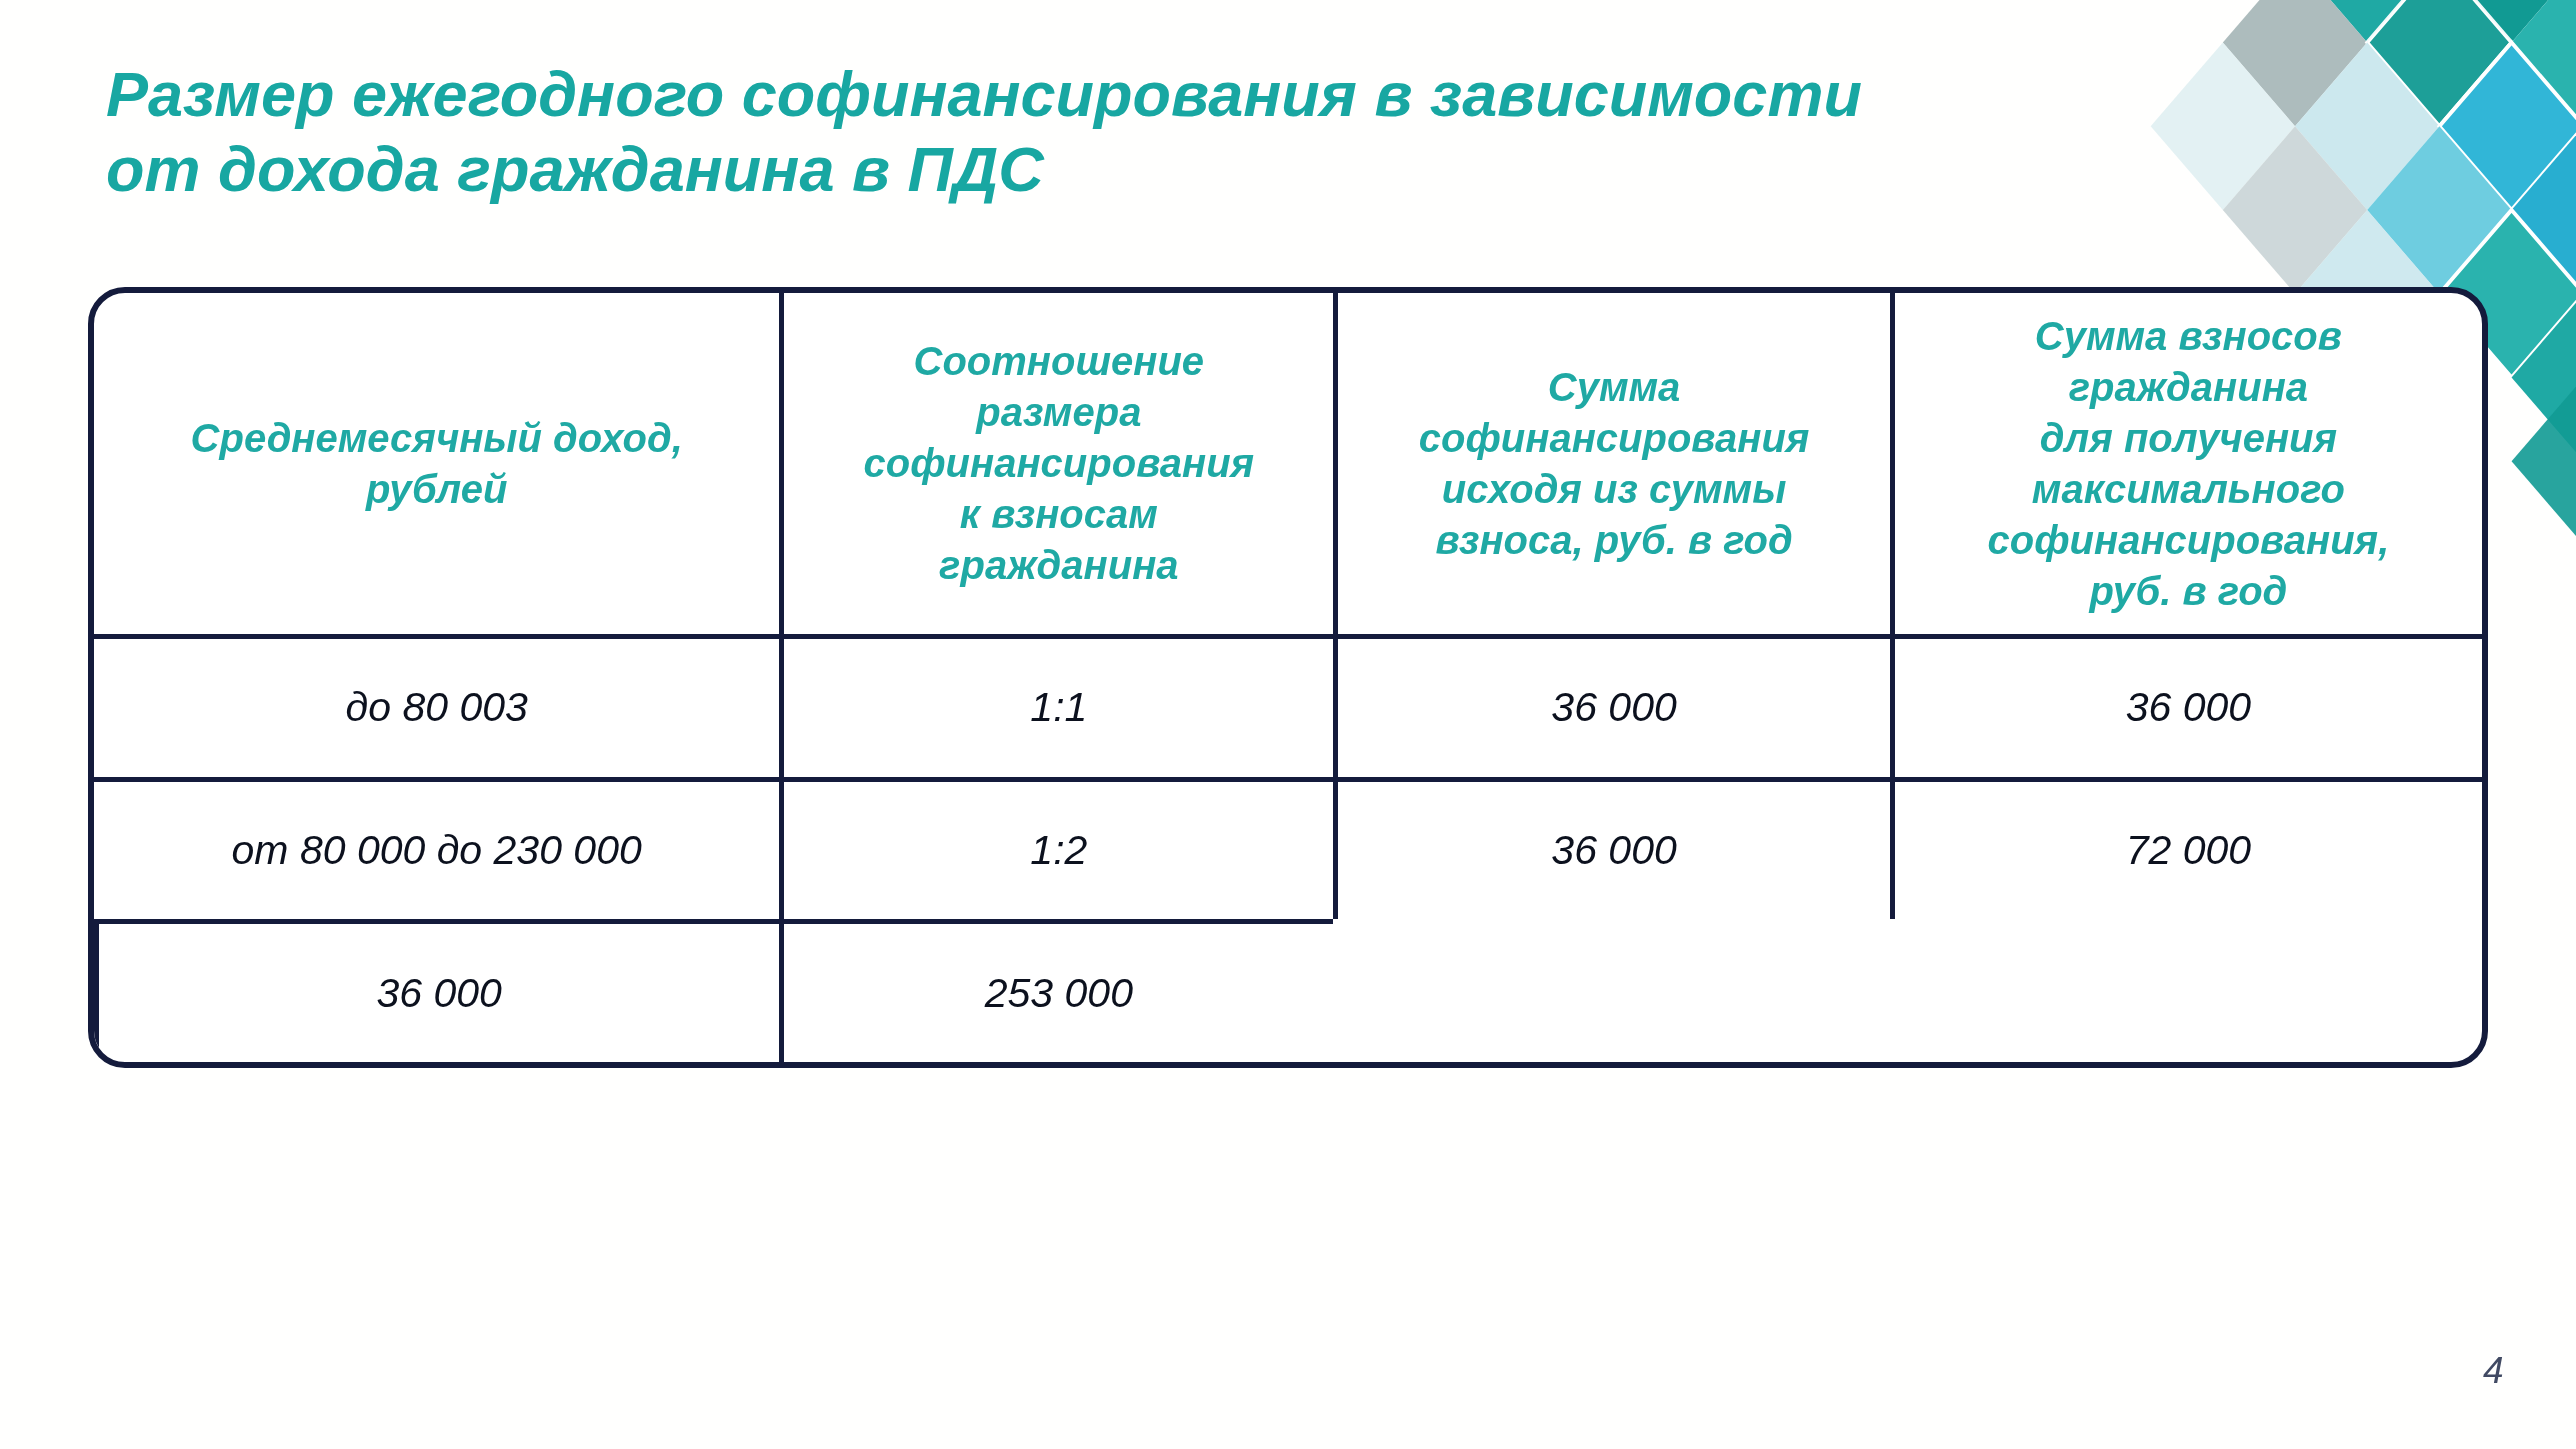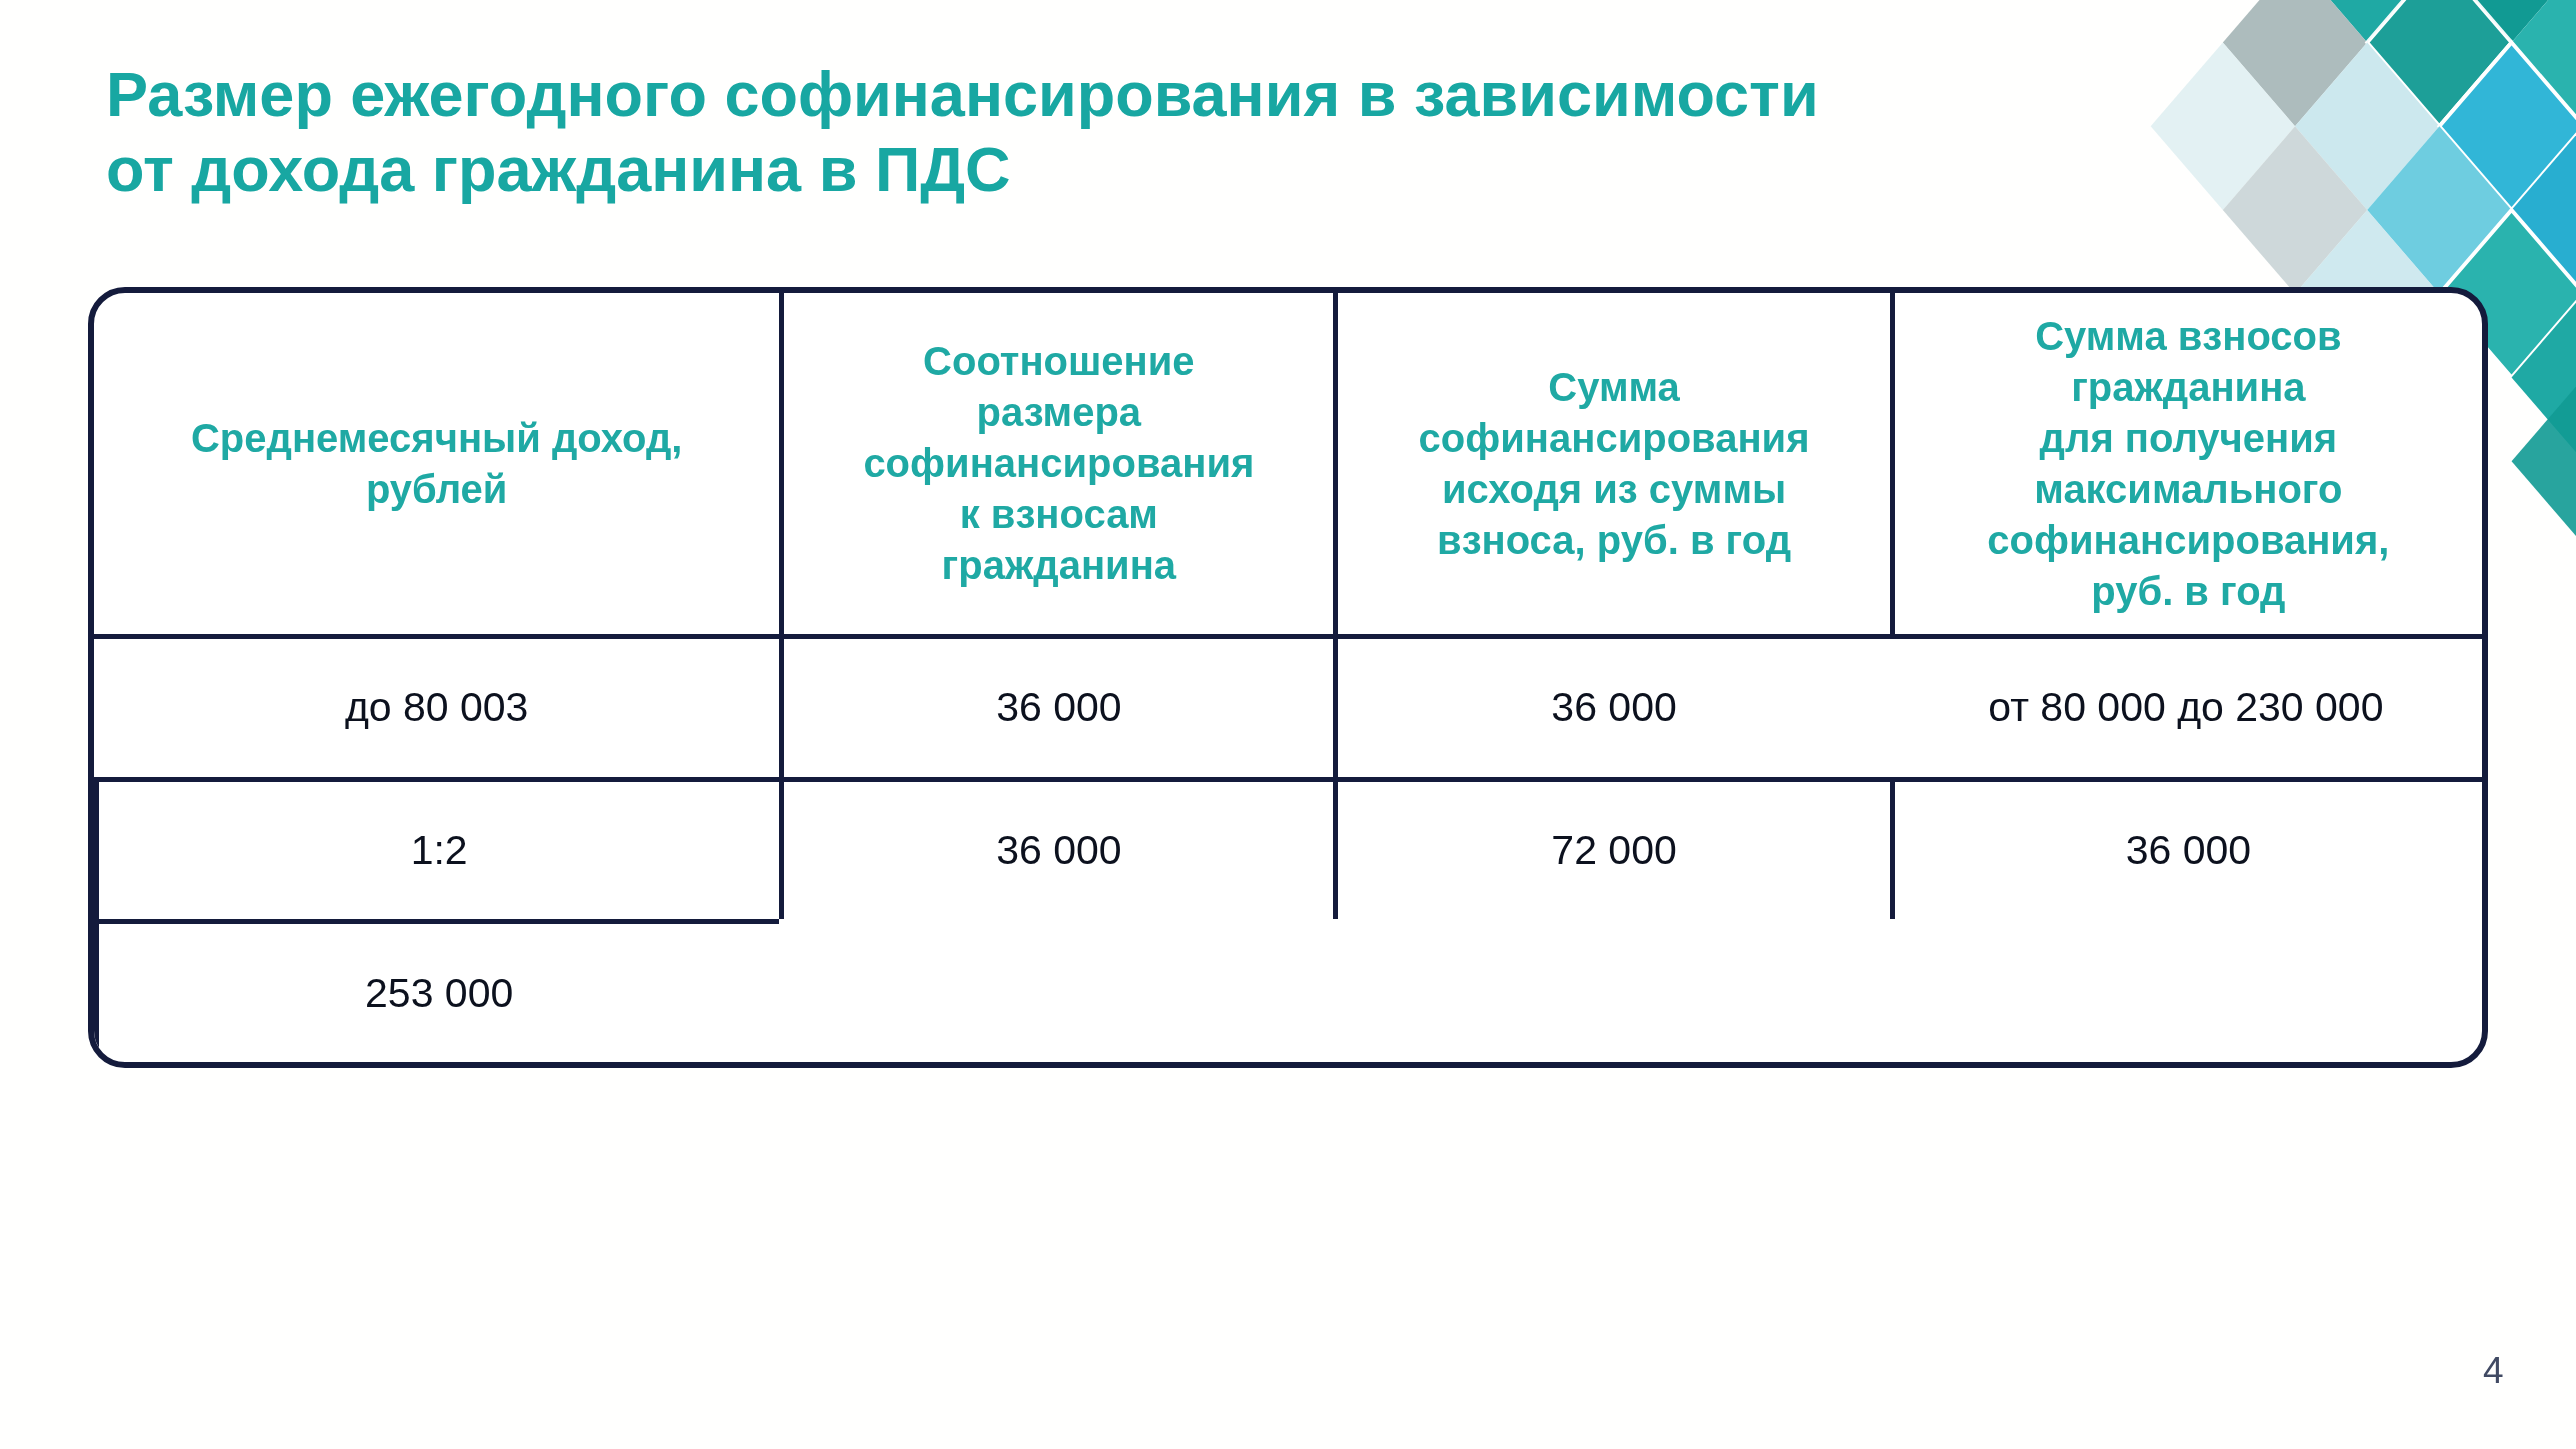--- a/index.html
+++ b/index.html
@@ -8,20 +8,21 @@
     --decor-teal-dark:#119a93; --decor-teal:#1fa9a4; --decor-teal-mid:#2ab3ae;
     --decor-cyan:#31b6d7; --decor-cyan-deep:#28aed0; --decor-cyan-light:#5ec8dd;
     --decor-pale:#dceef0; --decor-pale-cyan:#c6e6ec; --decor-pale-blue:#bfe2ea;
     --decor-gray:#9fb0b2; --decor-gray-light:#c2ced1;
   }
   html,body{margin:0;padding:0;background:#e8e8e8;}
   .slide{
     position:relative; width:2576px; height:1449px; overflow:hidden;
     background:var(--bg);
     font-family:"Liberation Sans","DejaVu Sans",sans-serif;
+    font-style:italic;
   }
   .decor{position:absolute; top:0; right:0; width:464px; height:554px; z-index:0;}
   .d-t0{fill:var(--decor-teal-dark);} .d-t1{fill:var(--decor-teal);}
   .d-t2{fill:var(--decor-teal-mid);}
   .d-c1{fill:var(--decor-cyan);} .d-c2{fill:var(--decor-cyan-deep);}
   .d-c3{fill:var(--decor-cyan-light);}
   .d-p1{fill:var(--decor-pale);} .d-p2{fill:var(--decor-pale-cyan);}
   .d-p3{fill:var(--decor-pale-blue);}
   .d-g1{fill:var(--decor-gray);} .d-g2{fill:var(--decor-gray-light);}
   .wline{stroke:#ffffff; stroke-width:6;}
@@ -93,20 +94,21 @@
 исходя из суммы
 взноса, руб. в год</div>
     <div class="cell th r0">Сумма взносов
 гражданина
 для получения
 максимального
 софинансирования,
 руб. в год</div>
 
     <div class="cell td c0">до 80 003</div>
+    <div class="cell td">1:1</div>
     <div class="cell td">36 000</div>
     <div class="cell td">36 000</div>
 
     <div class="cell td c0">от 80 000 до 230 000</div>
     <div class="cell td">1:2</div>
     <div class="cell td">36 000</div>
     <div class="cell td">72 000</div>
 
     <div class="cell td">36 000</div>
     <div class="cell td">253 000</div>

